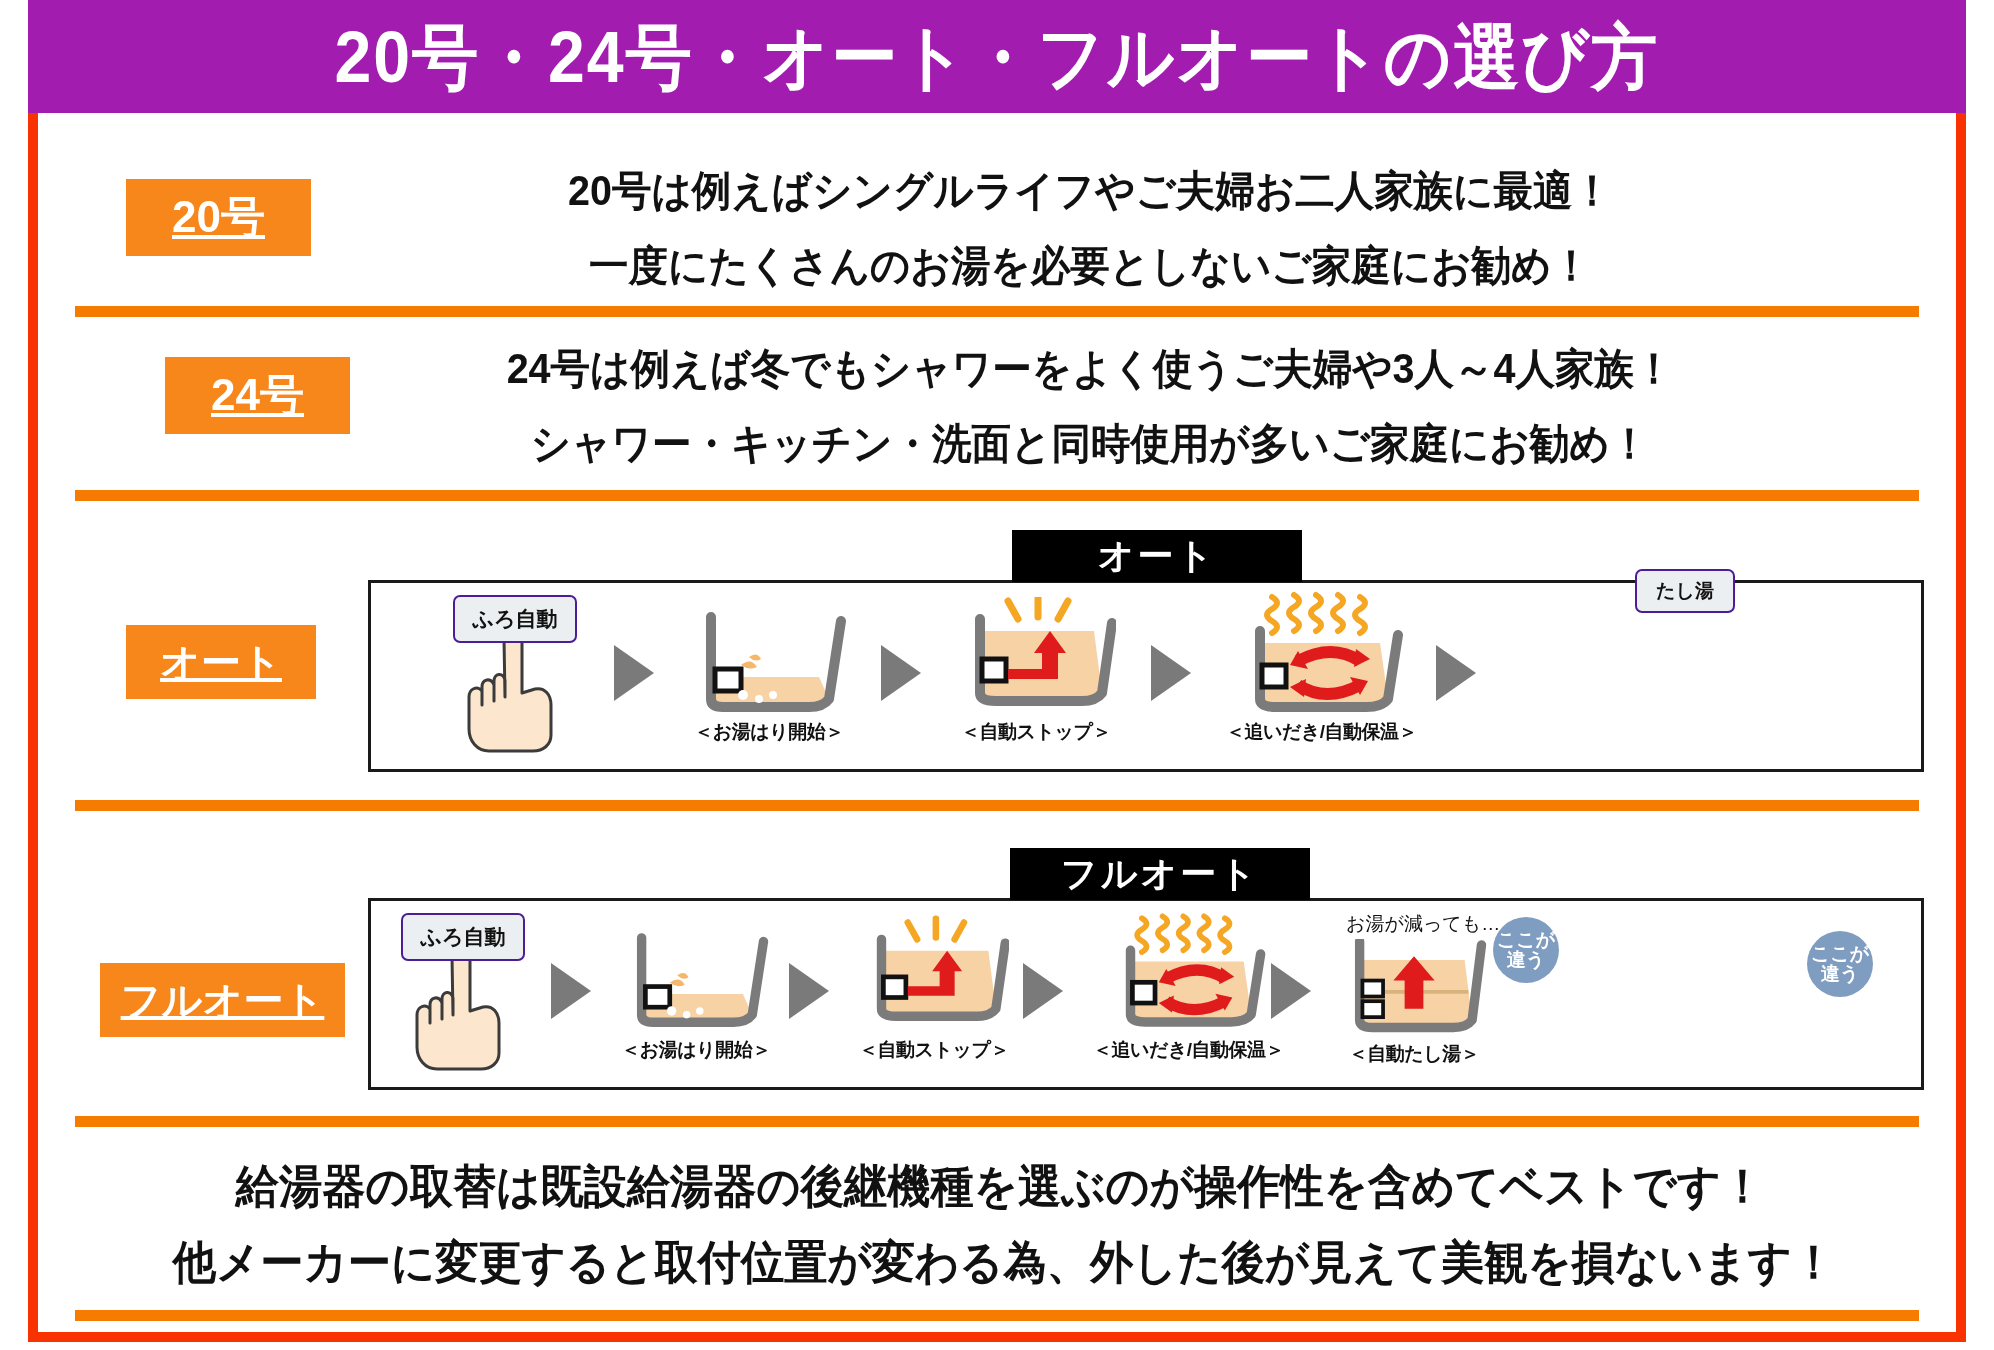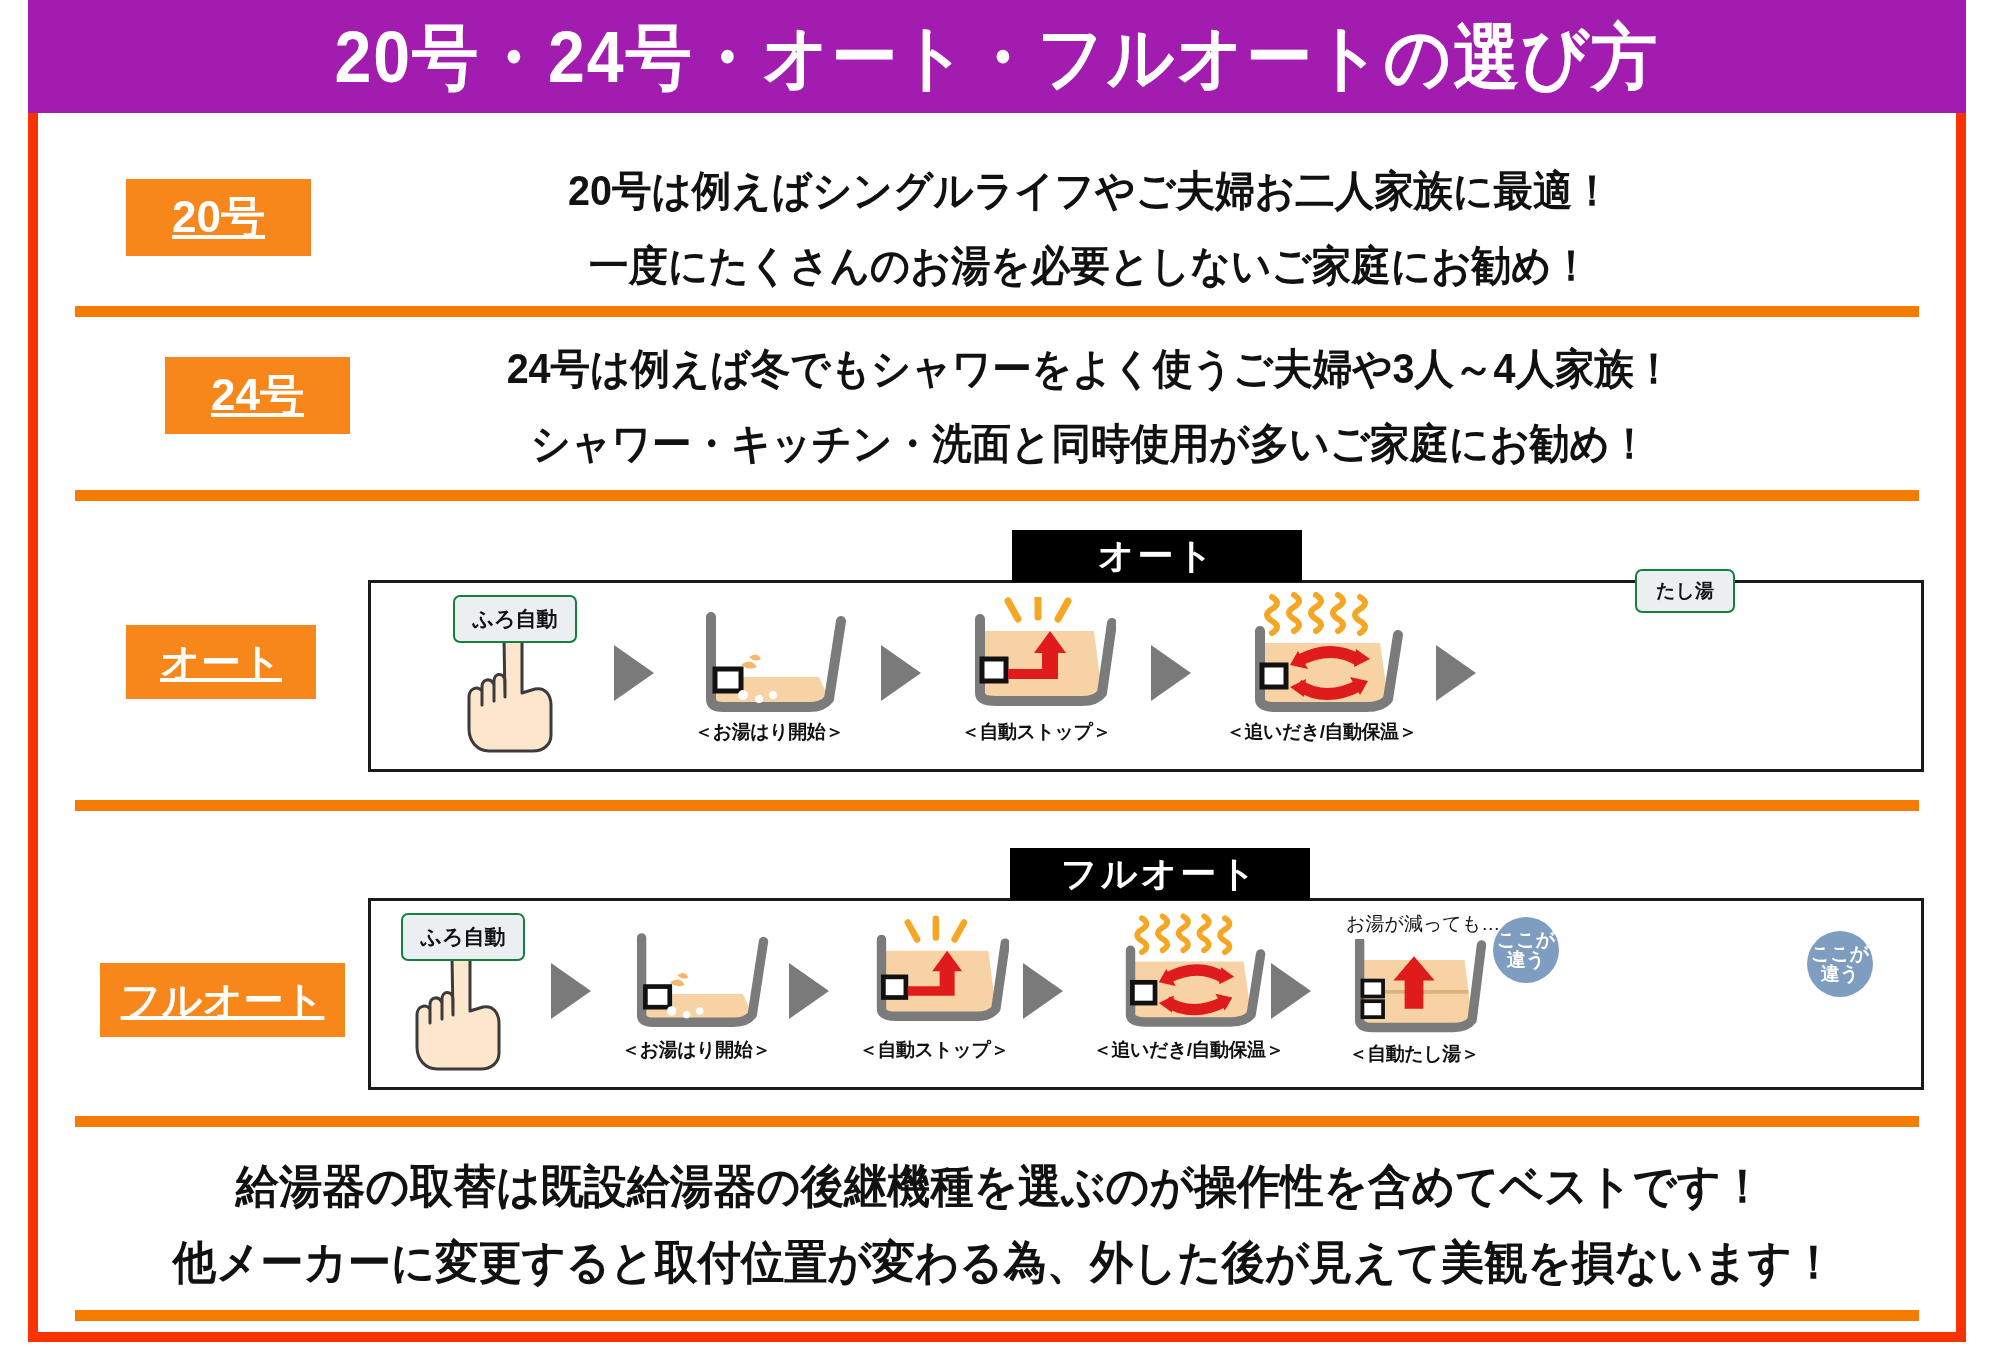--- a/index.html
+++ b/index.html
@@ -87,21 +87,21 @@
   .arrow-tri{
     position:absolute;
     width:0;height:0;
     border-top:28px solid transparent;
     border-bottom:28px solid transparent;
     border-left:40px solid #7a7a7a;
   }
   .btn-key{
     position:absolute;
     background:#eceff1;
-    border:2px solid #15803d;
+    border:2px solid #4c1d95;
     border-radius:7px;
     color:#111;
     display:flex;align-items:center;justify-content:center;
     font-size:21px;font-weight:bold;
     white-space:nowrap;
     z-index:3;
   }
   .note-small{
     position:absolute;font-size:19px;color:#111;white-space:nowrap;
   }

